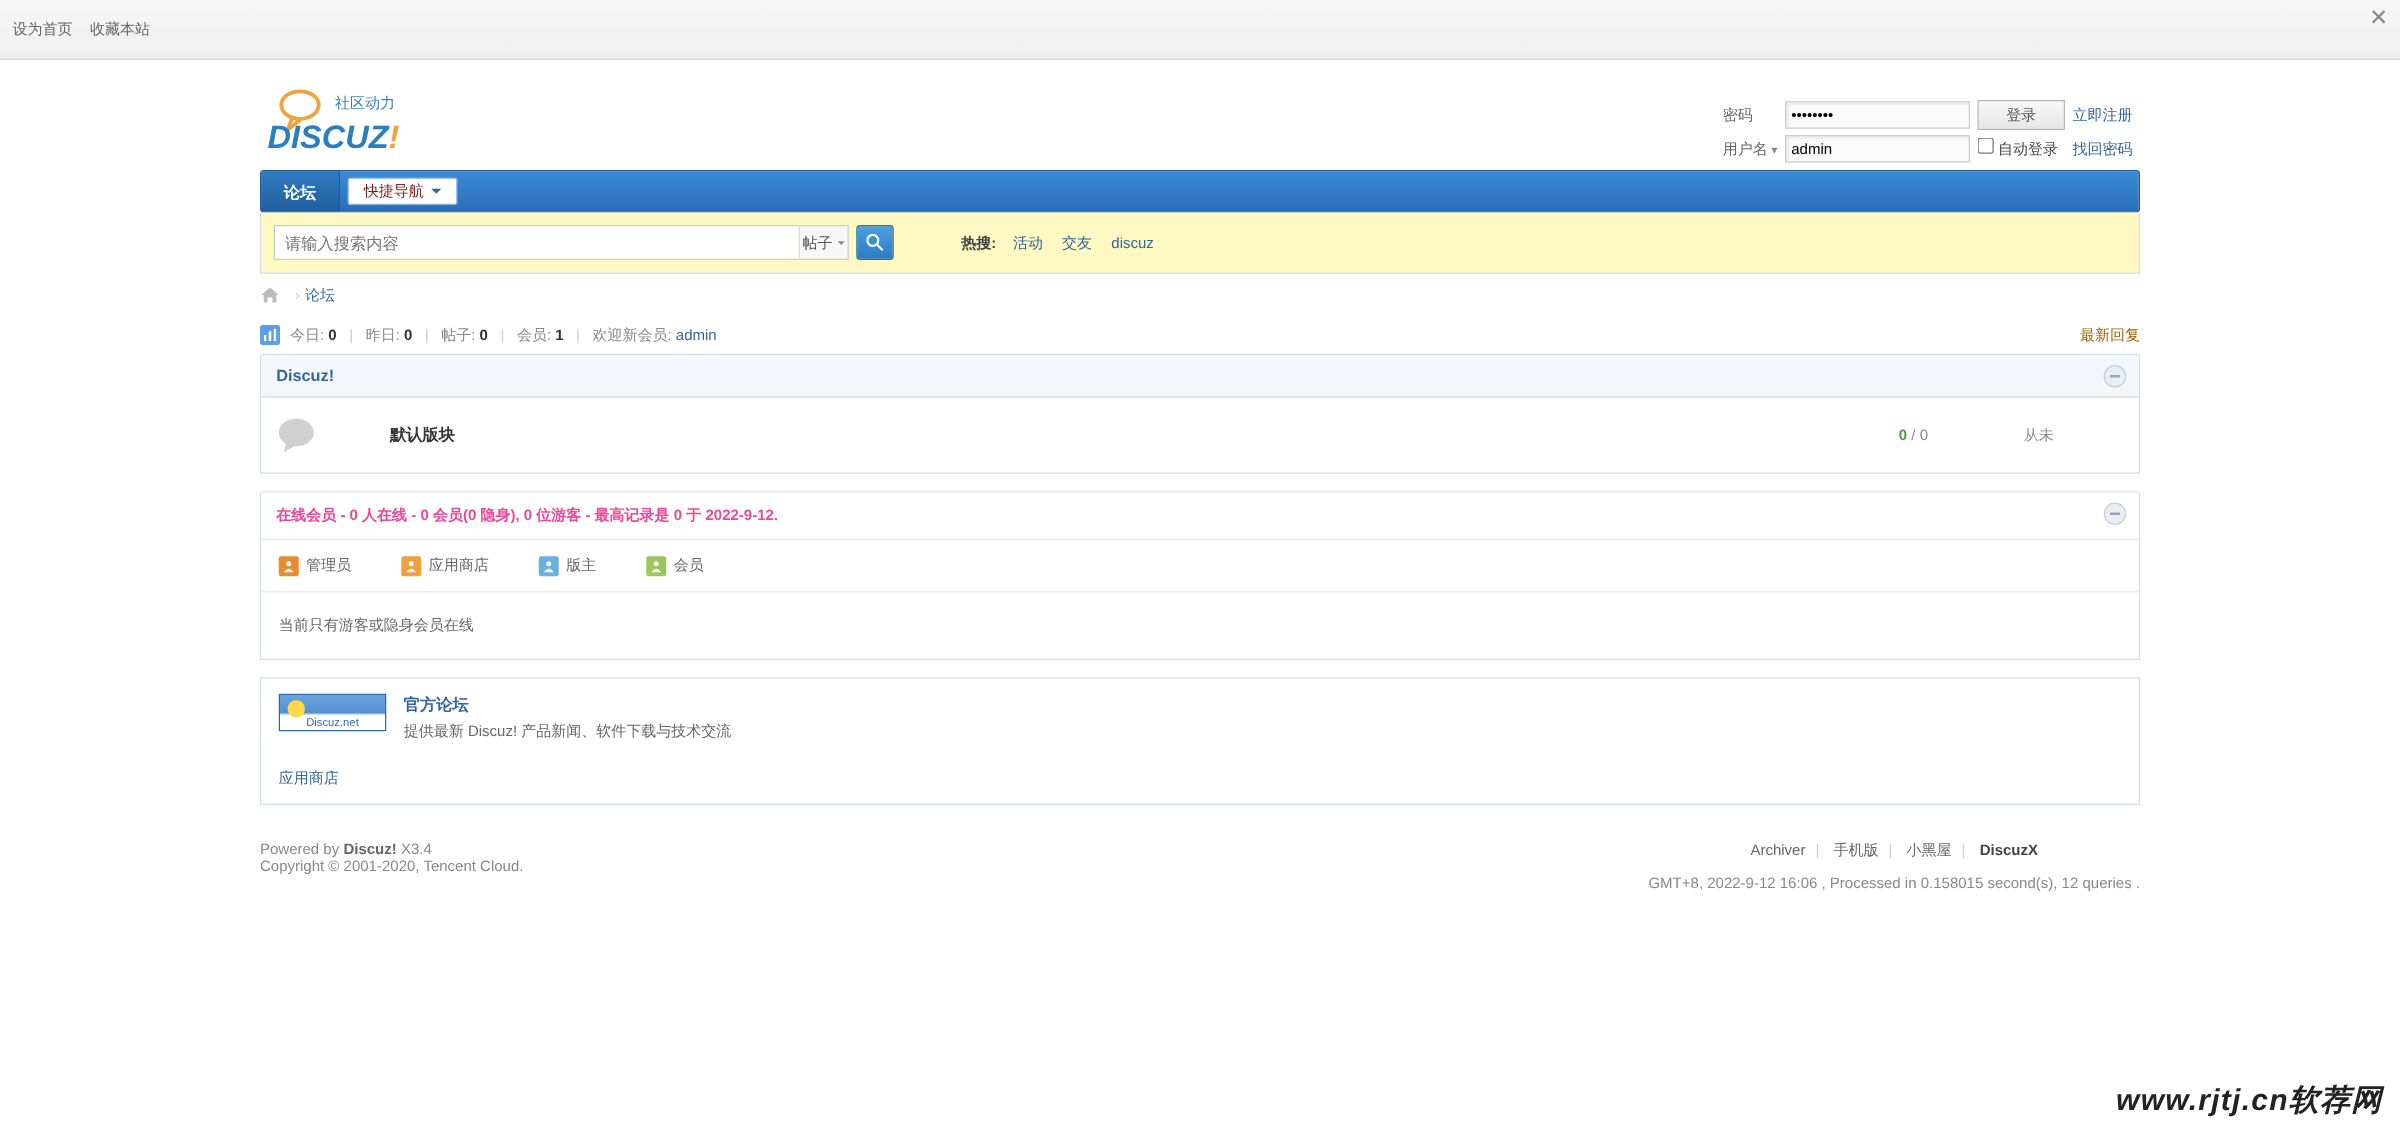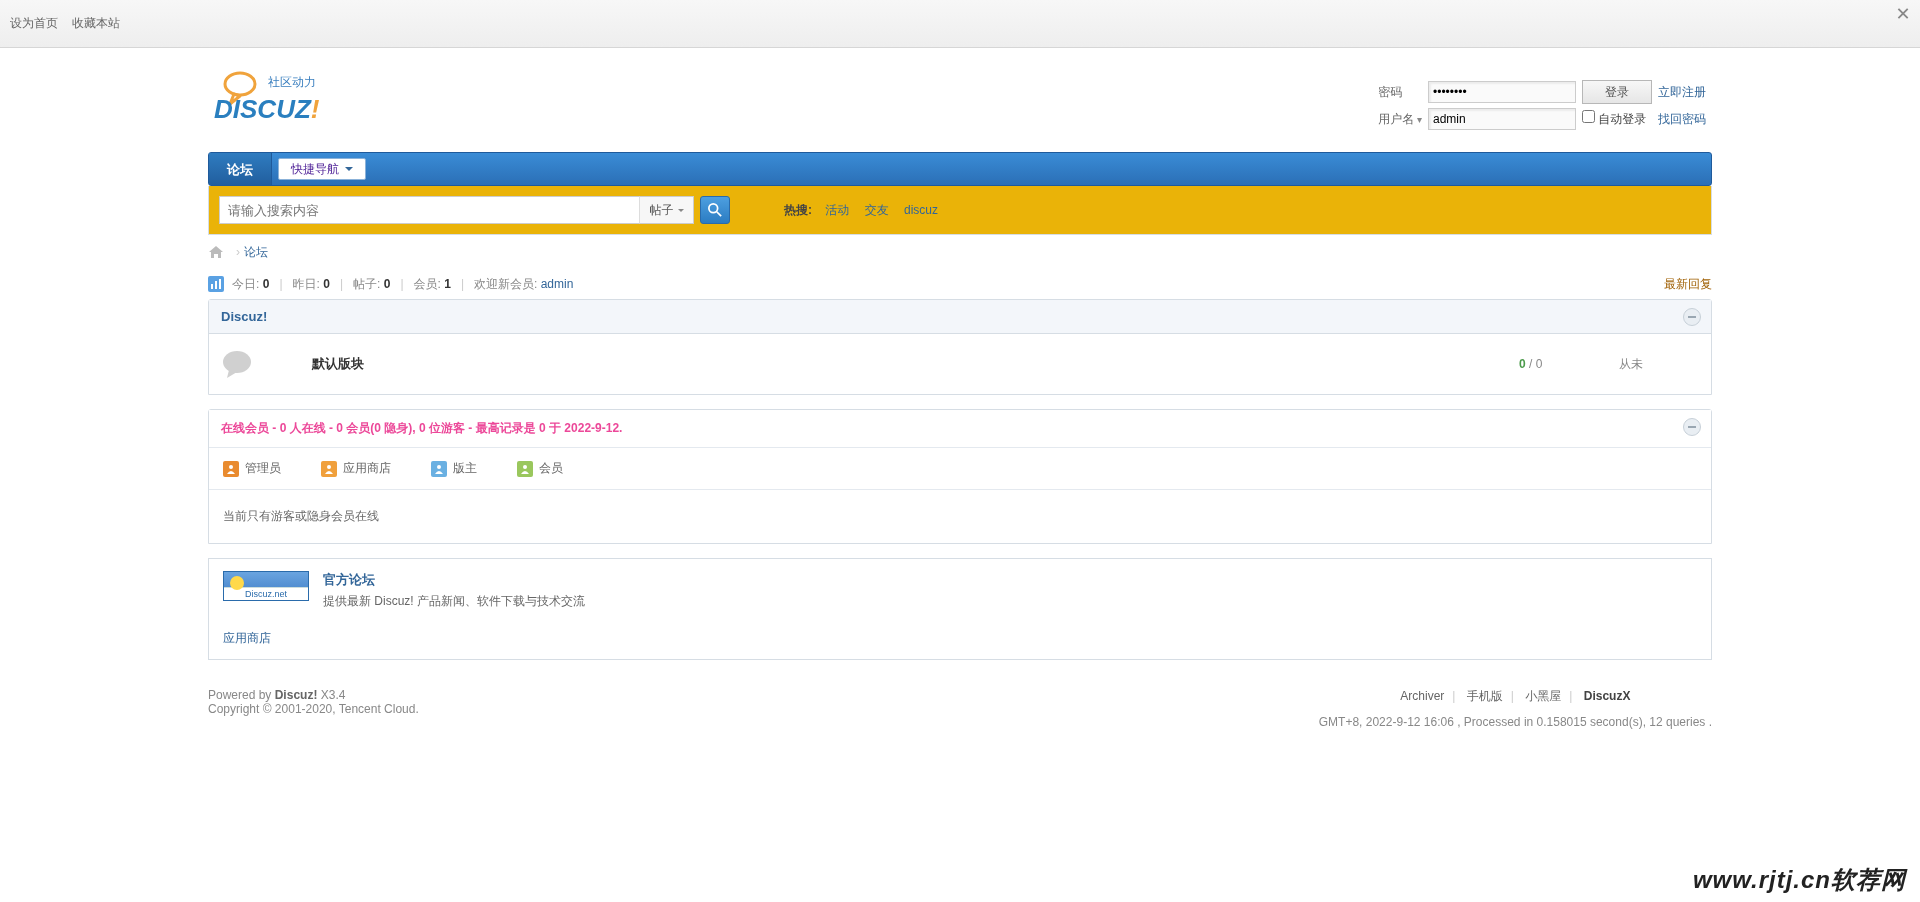--- a/index.html
+++ b/index.html
@@ -8,44 +8,44 @@
 
 
 .topbar { height: 48px; border-bottom: 1px solid #d6d6d6; background: linear-gradient(#f7f7f7,#eeeeee); display: flex; align-items: center; padding: 0 10px; position: relative; }
 .topbar a { color: #666; margin-right: 14px; }
 .topbar .close-x { position: absolute; right: 8px; top: 5px; width: 18px; height: 18px; color: #888; font-size: 18px; line-height: 18px; text-align: center; cursor: pointer; }
 
 
 .wrap { max-width: 1540px; margin: 0 auto; padding: 0 18px; }
 
 
-.header { display: flex; align-items: flex-start; padding: 10px 0 18px; }
+.header { display: flex; align-items: flex-start; padding: 10px 0 2px; }
 .logo { width: 170px; height: 60px; margin-top: 8px; }
 .logo svg { width: 100%; height: 100%; }
 
 .loginbox { margin-left: auto; margin-top: 18px; }
 .loginbox table { border-spacing: 6px 4px; }
 .loginbox td { vertical-align: middle; white-space: nowrap; }
 .loginbox label { color: #666; }
 .loginbox input[type=text], .loginbox input[type=password] { width: 148px; height: 22px; border: 1px solid #ccc; background: #fafafa; box-shadow: inset 2px 2px 2px rgba(0,0,0,.06); padding: 0 4px; font-size: 12px; }
 .loginbox .btn-login { width: 70px; height: 24px; background: linear-gradient(#f7f7f7,#e6e6e6); border: 1px solid #b7b7b7; color: #555; cursor: pointer; font-size: 12px; }
 .loginbox a.side { color: #336699; }
 .dn::after { content: " ▾"; font-size: 10px; color: #888; }
 
 
 .nav { height: 34px; background: linear-gradient(#3a8cd6,#2b6fb6); border: 1px solid #1f5a9b; border-radius: 3px; display: flex; align-items: stretch; }
 .nav .tab { padding: 0 18px; color: #fff; line-height: 34px; font-size: 13px; background: linear-gradient(#2f7cc0,#215e9e); border-right: 1px solid #1f5a9b; font-weight: bold; }
-.nav .quicknav { margin-left: auto; margin: 5px 6px; background: #fff; border: 1px solid #8bb2d9; color: #4c1d95; padding: 0 12px; display: flex; align-items: center; border-radius: 2px; cursor: pointer; }
+.nav .quicknav { margin-left: auto; margin: 5px 6px; background: #fff; border: 1px solid #8bb2d9; color: #7f1d1d; padding: 0 12px; display: flex; align-items: center; border-radius: 2px; cursor: pointer; }
 .nav .quicknav::after { content: ""; margin-left: 6px; border: 4px solid transparent; border-top-color: #336699; margin-top: 4px; }
 
 
-.searchbar { background: #eab308; border: 1px solid #d6dde4; border-top: none; padding: 10px; display: flex; align-items: center; }
+.searchbar { background: #fef9c3; border: 1px solid #d6dde4; border-top: none; padding: 10px; display: flex; align-items: center; }
 .searchbox { display: flex; }
 .searchbox input[type=text] { width: 420px; height: 28px; border: 1px solid #ccc; border-right: none; padding: 0 8px; font-size: 13px; color: #888; background: #fff; }
-.searchbox .stype { width: 55px; height: 28px; border: 1px solid #ccc; border-left: 1px solid #ddd; background: #f7f7f7; color: #555; display: flex; align-items: center; justify-content: center; cursor: pointer; }
+.searchbox .stype { width: 40px; height: 28px; border: 1px solid #ccc; border-left: 1px solid #ddd; background: #f7f7f7; color: #555; display: flex; align-items: center; justify-content: center; cursor: pointer; }
 .searchbox .stype::after { content: ""; margin-left: 4px; border: 3px solid transparent; border-top-color: #888; margin-top: 3px; }
 .searchbox .sbtn { width: 30px; height: 28px; margin-left: 6px; background: linear-gradient(#4d9fe0,#2b7cc2); border: 1px solid #2a6bab; border-radius: 3px; display: flex; align-items: center; justify-content: center; cursor: pointer; }
 .searchbox .sbtn svg { width: 14px; height: 14px; fill: #fff; }
 .hot { margin-left: 16px; color: #666; }
 .hot strong { color: #444; margin-right: 4px; margin-left: 38px; }
 .hot a { margin: 0 6px; }
 
 
 .crumb { display: flex; align-items: center; height: 34px; color: #888; }
 .crumb .home { width: 16px; height: 14px; display: inline-block; margin-right: 8px; cursor: pointer; }

